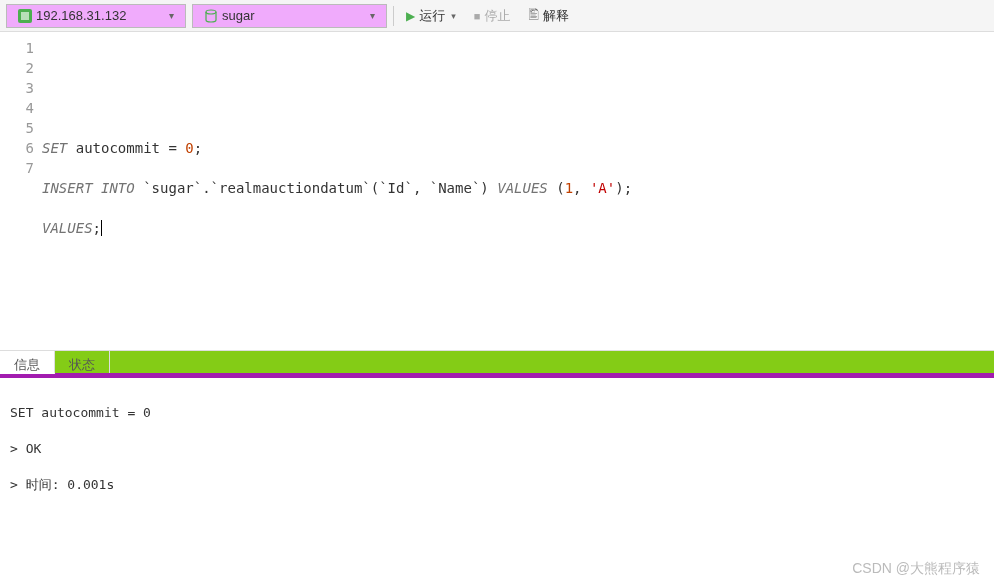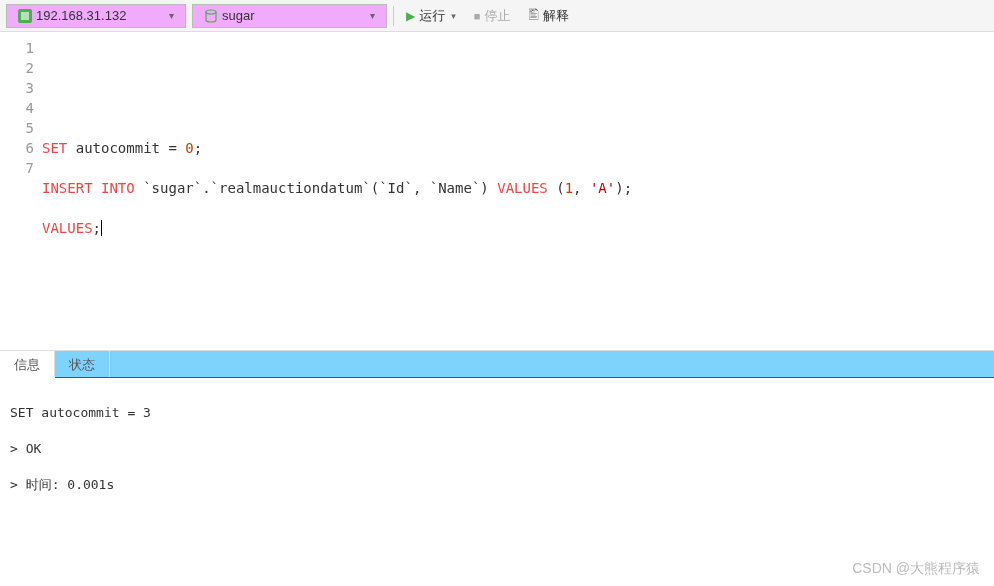--- a/index.html
+++ b/index.html
@@ -83,39 +83,39 @@
       background: #fff;
     }
     .gutter div { height: 20px; }
     .code {
       flex: 1;
       padding: 6px 0;
       white-space: pre;
       color: #333;
     }
     .code .line { height: 20px; }
-    .kw { color: #ef4444; }
+    .kw { color: #737373; font-style: italic; }
     .num { color: #c04000; }
     .str { color: #c00000; }
     .ident { color: #333; }
     .punct { color: #333; }
     .cursor {
       display: inline-block;
       width: 1px;
       height: 16px;
       background: #000;
       vertical-align: middle;
       margin-bottom: 2px;
     }
     
     .tabs {
       display: flex;
       border-top: 1px solid #ddd;
-      border-bottom: 1px solid #a21caf;
-      background: #7dd3fc;
+      border-bottom: 5px solid #a21caf;
+      background: #84cc16;
       height: 28px;
       align-items: stretch;
     }
     .tab {
       padding: 5px 14px;
       font-size: 13px;
       color: #555;
       cursor: pointer;
       border-right: 1px solid #ddd;
     }
@@ -201,21 +201,21 @@
 <div class="line"> </div>
   </div>
 </div>
 
 <div class="tabs">
   <div class="tab active">信息</div>
   <div class="tab">状态</div>
 </div>
 
 <div class="output">
-<div>SET autocommit = 3</div>
+<div>SET autocommit = 0</div>
 <div>&gt; OK</div>
 <div>&gt; 时间: 0.001s</div>
 <div style="height:18px"></div>
 <div style="height:18px"></div>
 <div>INSERT INTO `sugar`.`realmauctiondatum`(`Id`, `Name`) VALUES (3, 'A')</div>
 
 
 </div>
 
 <div class="watermark">CSDN @大熊程序猿</div>

